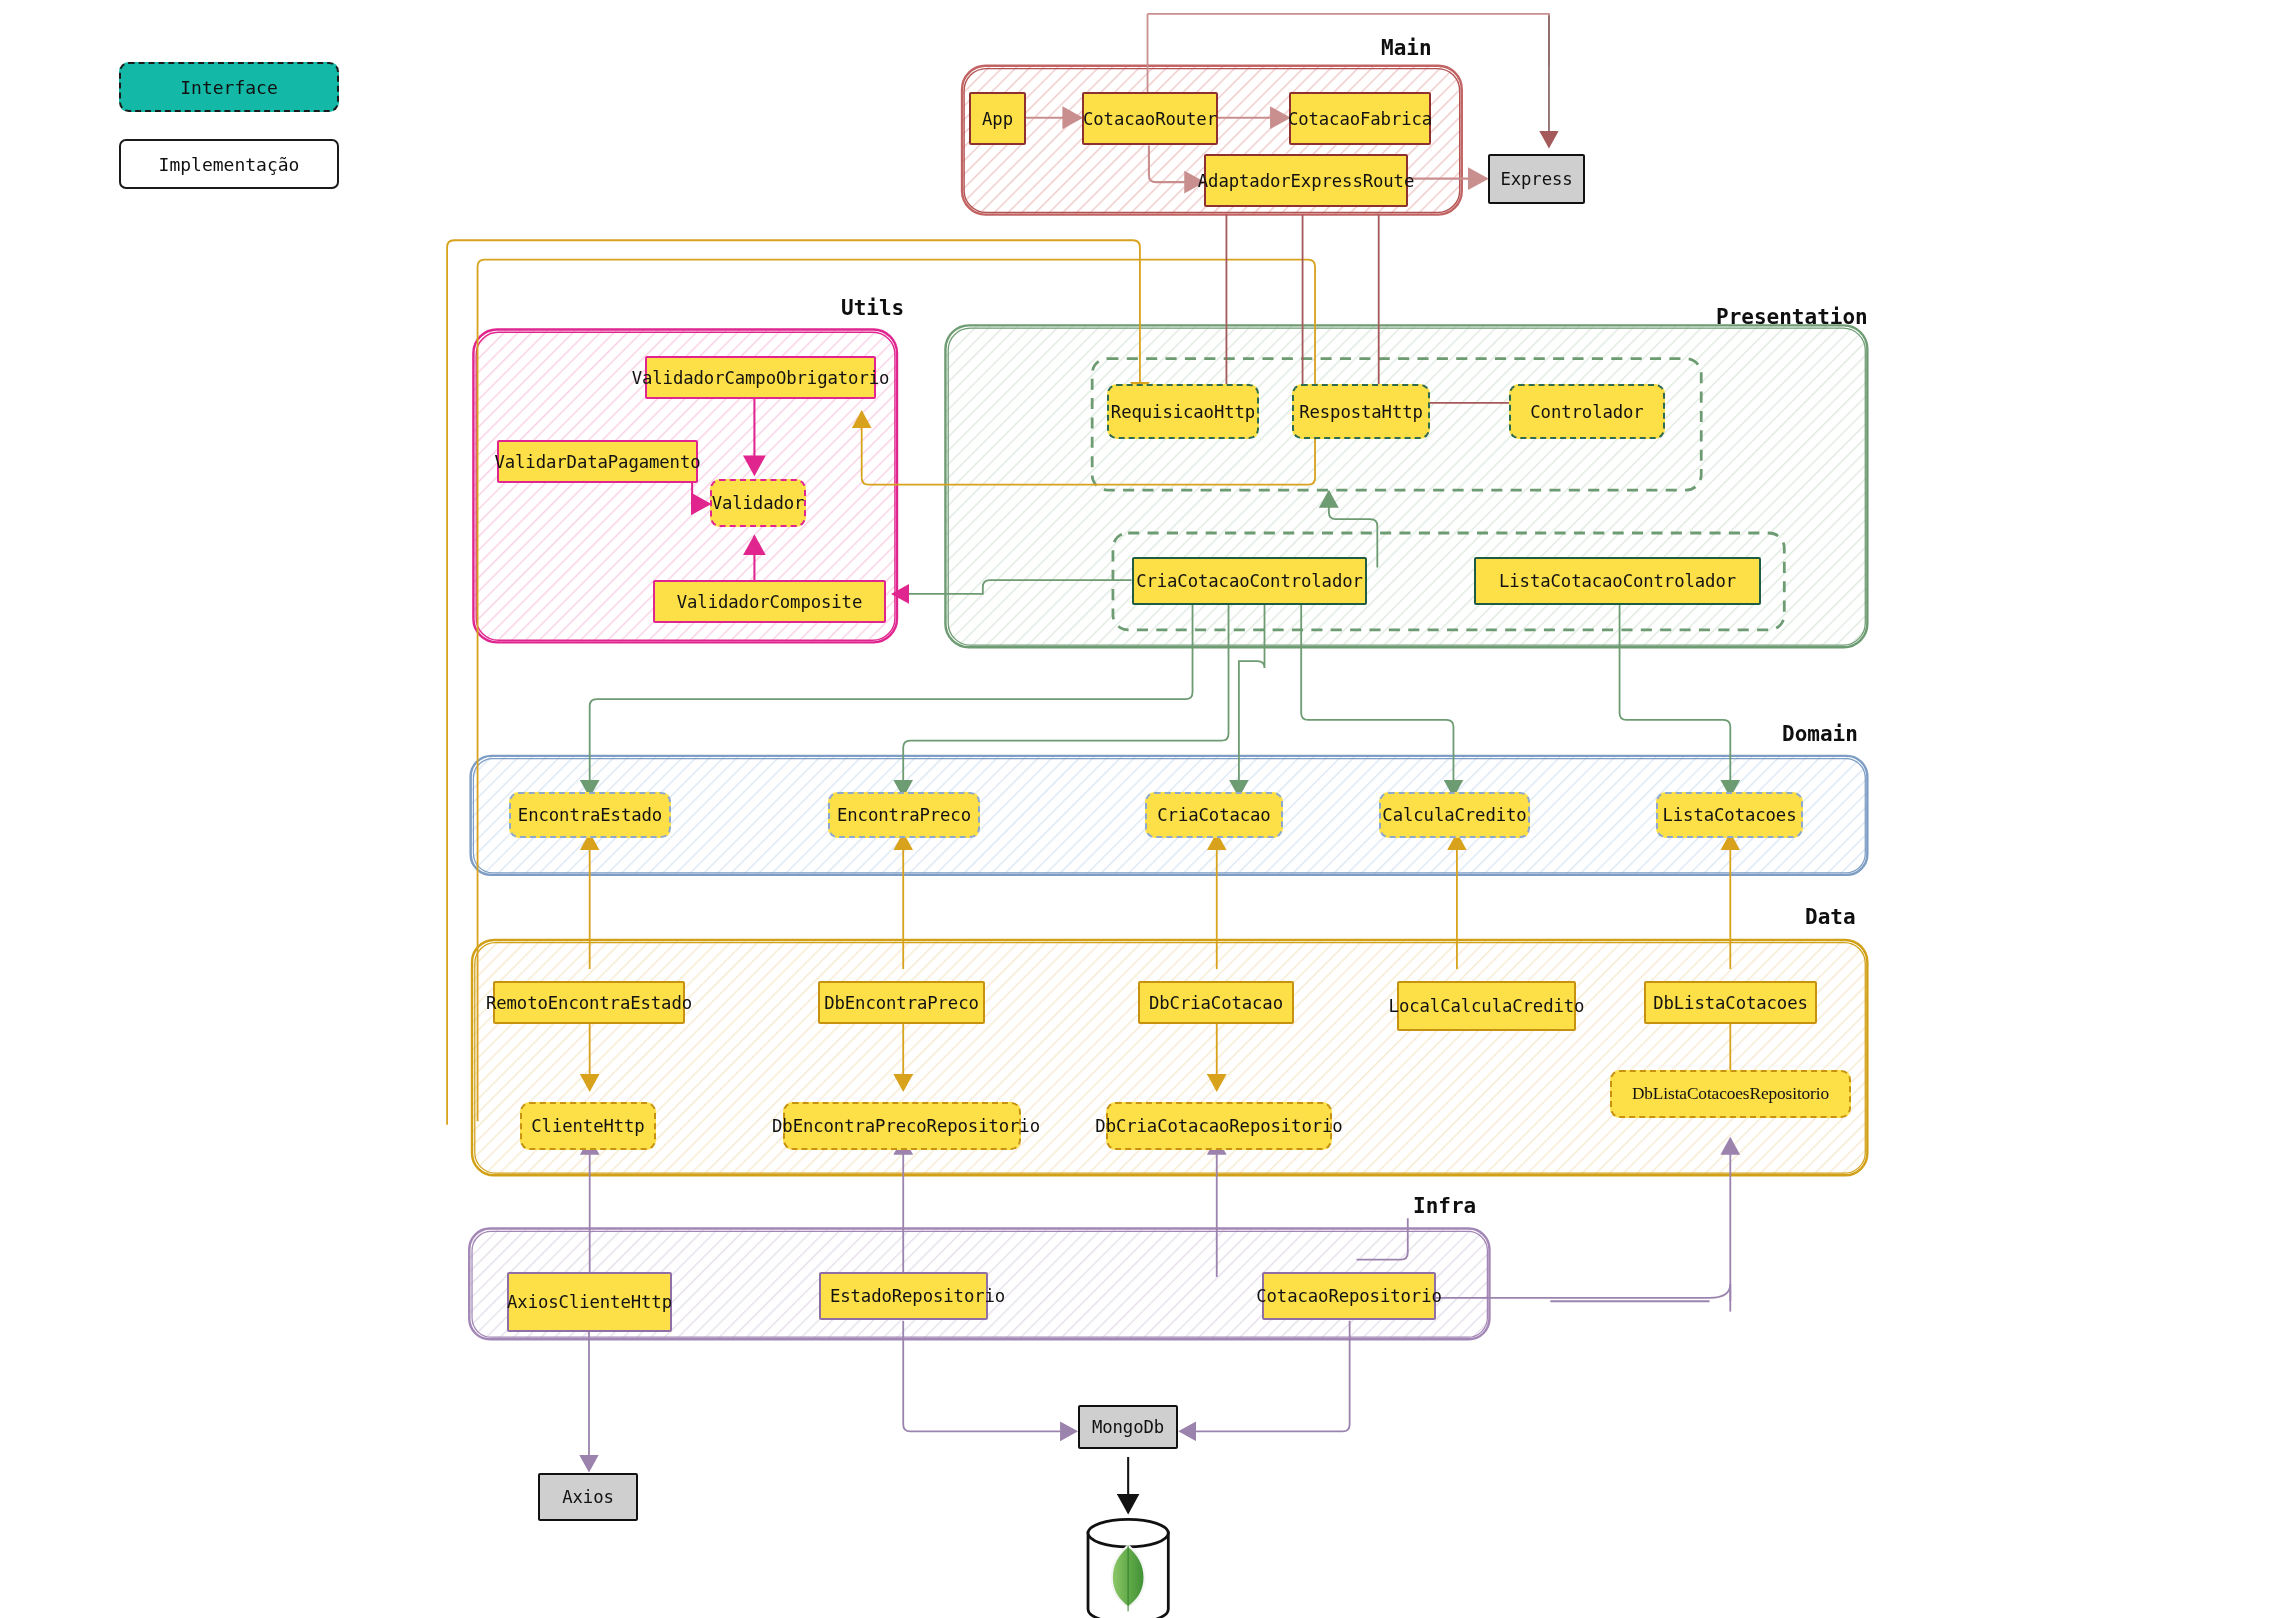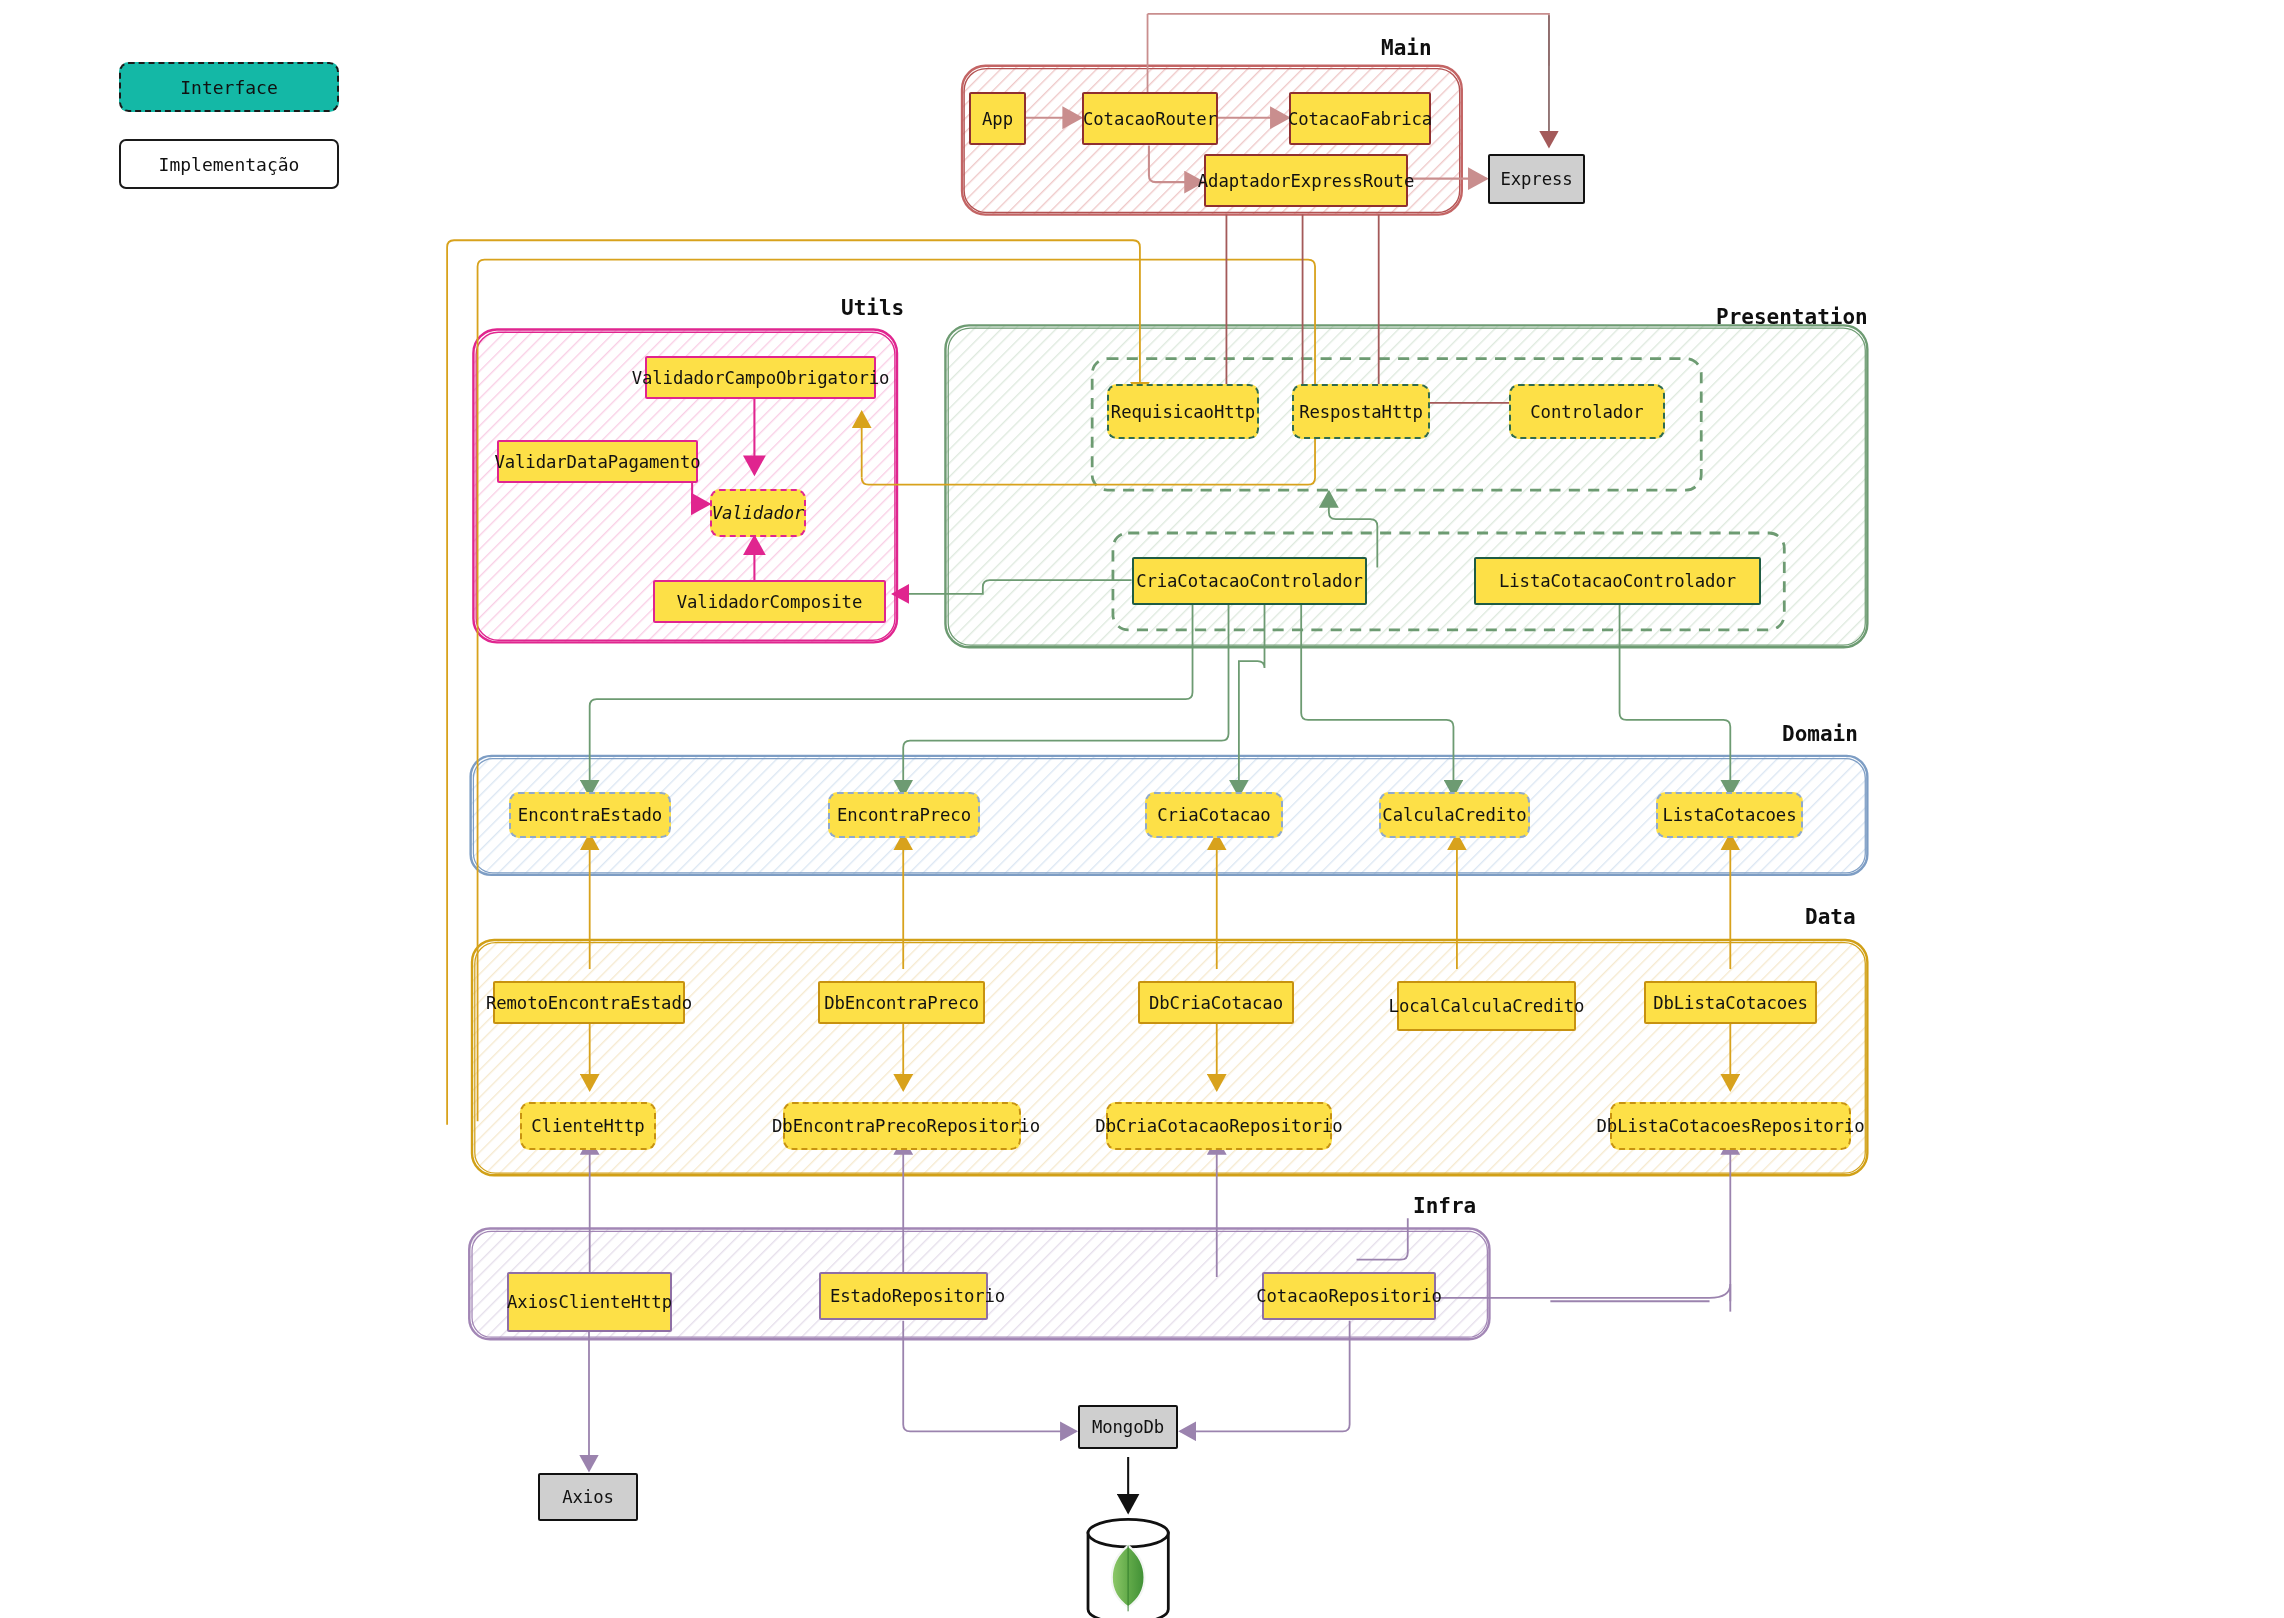--- a/index.html
+++ b/index.html
@@ -233,21 +233,21 @@
   <div class="node ext" style="left:1488px;top:154px;width:97px;height:50px;">
     <span>Express</span>
     </div>
 
   <div class="node impl" style="left:645px;top:356px;width:231px;height:43px;border-color:#e0258f;">
     <span>ValidadorCampoObrigatorio</span>
     </div>
   <div class="node impl" style="left:497px;top:440px;width:201px;height:43px;border-color:#e0258f;">
     <span>ValidarDataPagamento</span>
     </div>
-  <div class="node iface" style="left:710px;top:489px;width:96px;height:48px;border-color:#e0258f;font-style:italic;">
+  <div class="node iface" style="left:710px;top:479px;width:96px;height:48px;border-color:#e0258f;">
     <span>Validador</span>
     </div>
   <div class="node impl" style="left:653px;top:580px;width:233px;height:43px;border-color:#e0258f;">
     <span>ValidadorComposite</span>
     </div>
 
   <div class="node iface" style="left:1107px;top:384px;width:152px;height:55px;border-color:#2f6b4f;">
     <span>RequisicaoHttp</span>
     </div>
   <div class="node iface" style="left:1292px;top:384px;width:138px;height:55px;border-color:#2f6b4f;">
@@ -298,21 +298,21 @@
 
   <div class="node iface" style="left:520px;top:1102px;width:136px;height:48px;border-color:#c79210;">
     <span>ClienteHttp</span>
     </div>
   <div class="node iface" style="left:783px;top:1102px;width:238px;height:48px;border-color:#c79210;padding-left:8px;">
     <span>DbEncontraPrecoRepositorio</span>
     </div>
   <div class="node iface" style="left:1106px;top:1102px;width:226px;height:48px;border-color:#c79210;">
     <span>DbCriaCotacaoRepositorio</span>
     </div>
-  <div class="node iface" style="left:1610px;top:1102px;width:241px;height:48px;border-color:#c79210;">
+  <div class="node iface" style="left:1610px;top:1070px;width:241px;height:48px;border-color:#c79210;font-family:Liberation Serif, serif;">
     <span>DbListaCotacoesRepositorio</span>
     </div>
 
   <div class="node impl" style="left:507px;top:1272px;width:165px;height:60px;border-color:#8f6fa5;">
     <span>AxiosClienteHttp</span>
     </div>
   <div class="node impl" style="left:819px;top:1272px;width:169px;height:48px;border-color:#8f6fa5;padding-left:28px;">
     <span>EstadoRepositorio</span>
     </div>
   <div class="node impl" style="left:1262px;top:1272px;width:174px;height:48px;border-color:#8f6fa5;">

